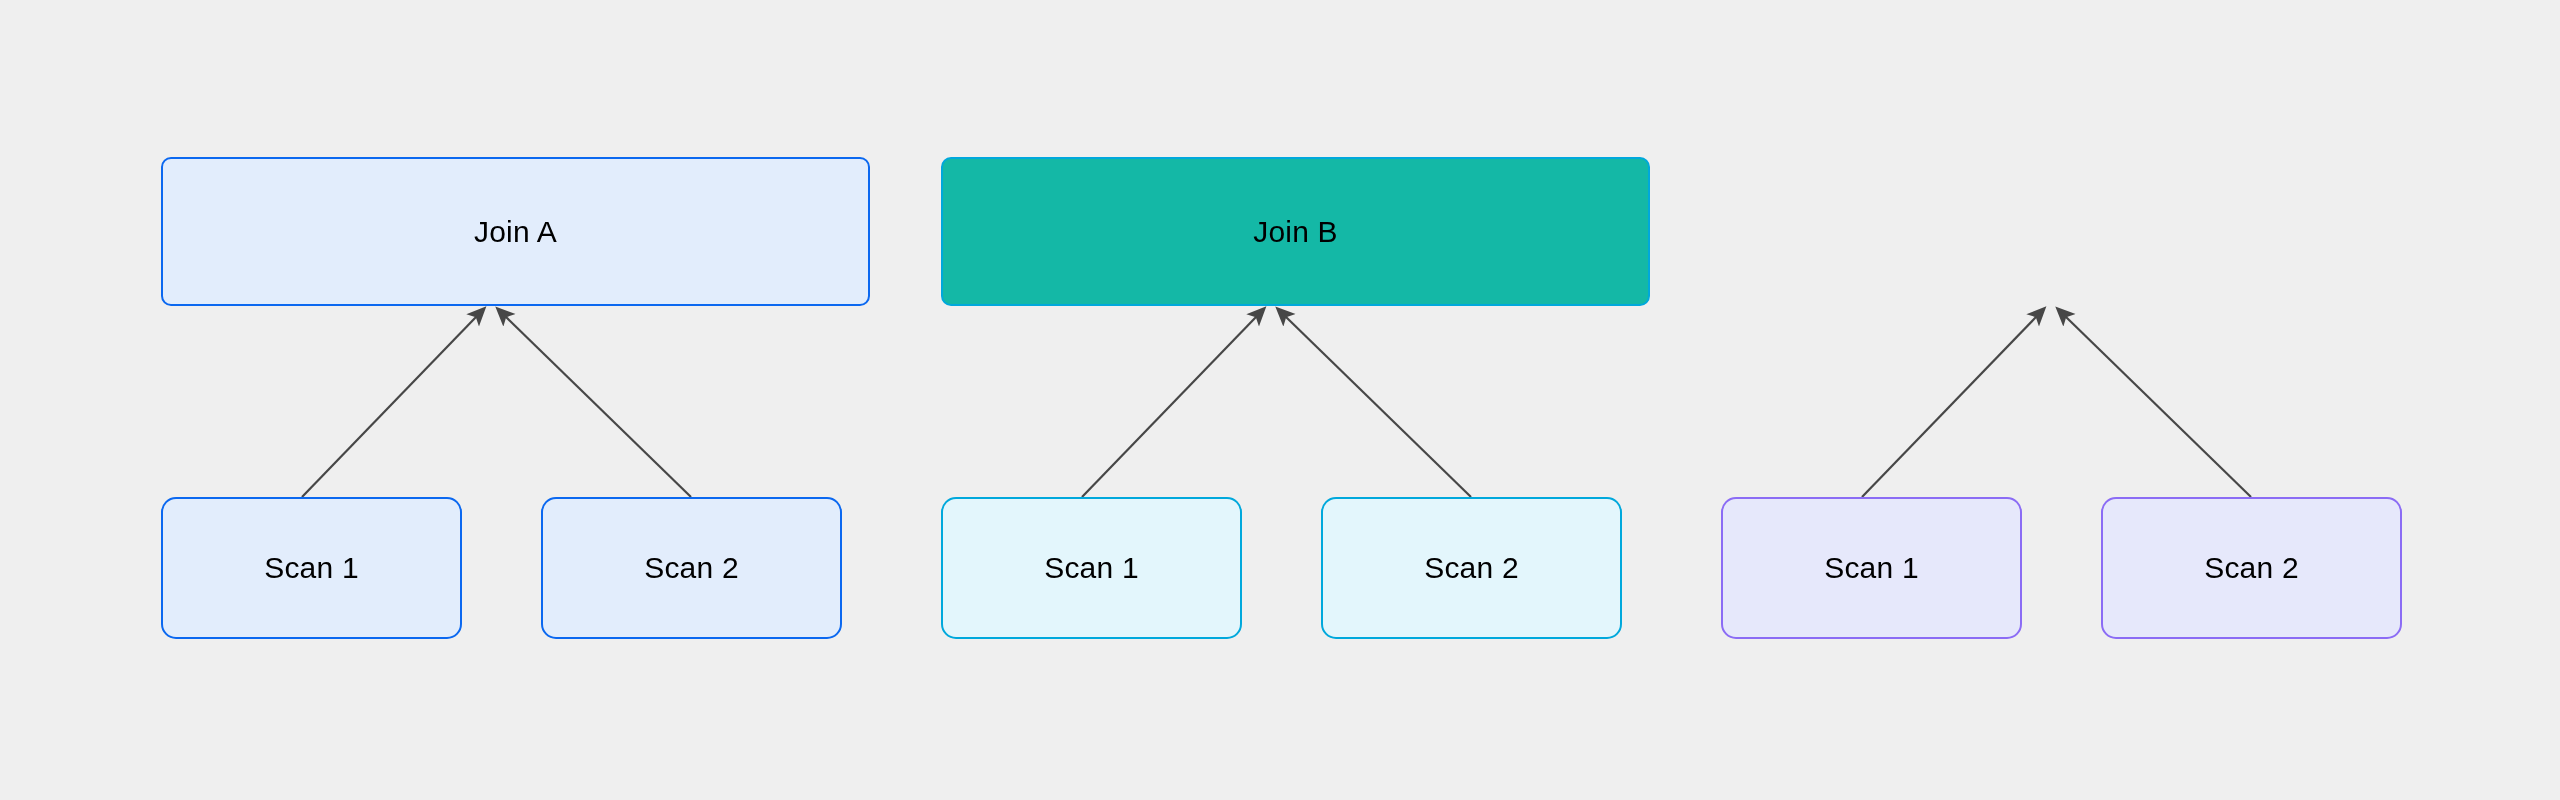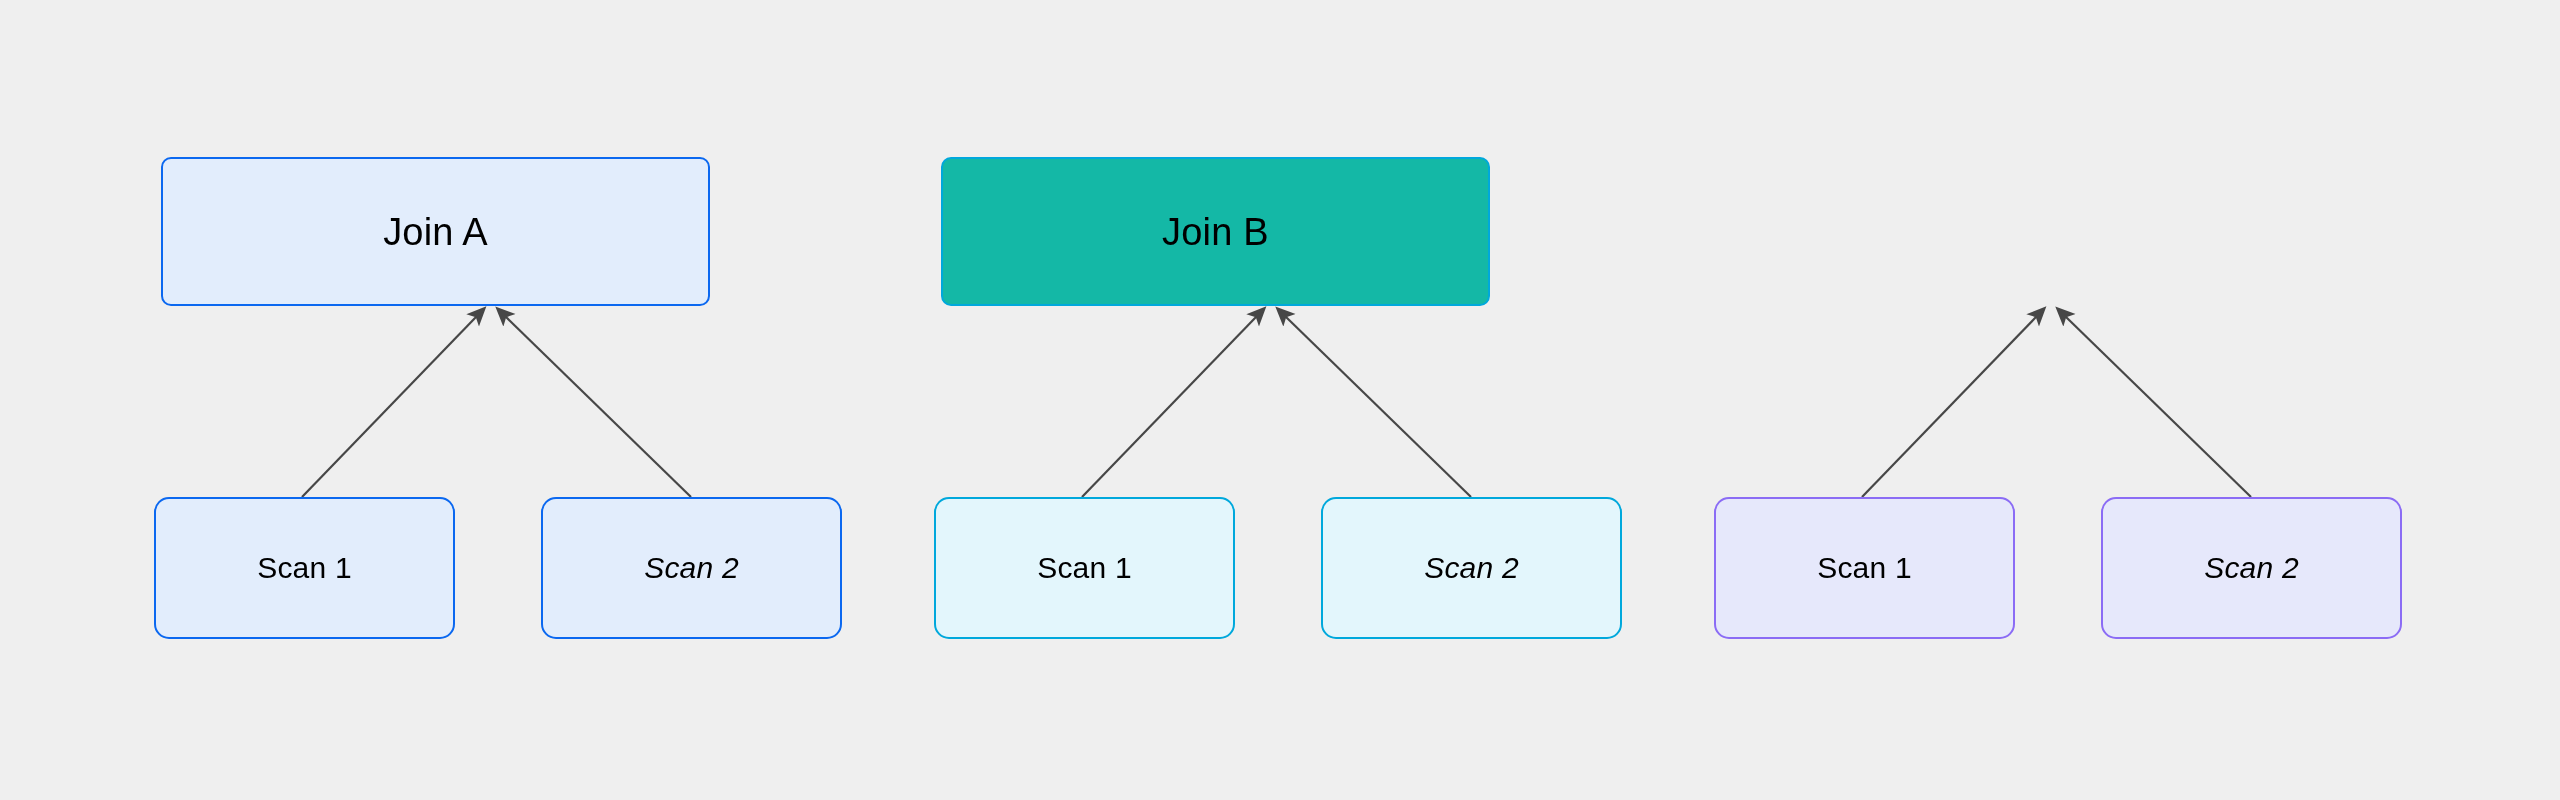--- a/index.html
+++ b/index.html
@@ -46,39 +46,39 @@
     display: flex;
     align-items: center;
     justify-content: center;
     color: #000000;
     letter-spacing: 0.2px;
   }
 
   .join-node {
     left: 10px;
     top: 157px;
-    width: 549px;
+    width: 709px;
     height: 149px;
     border-width: 2px;
     border-style: solid;
     border-radius: 10px;
-    font-size: 38px;
+    font-size: 30px;
   }
 
   .scan-node {
     top: 497px;
     width: 301px;
     height: 142px;
     border-width: 2px;
     border-style: solid;
     border-radius: 15px;
     font-size: 30px;
   }
-  .scan-left  { left: 3px; }
-  .scan-right { left: 390px; font-style: italic; }
+  .scan-left  { left: 10px; }
+  .scan-right { left: 390px; }
 
   .node-label {
     display: block;
     line-height: 1;
   }
 </style>
 </head>
 <body>
 
 <div id="canvas">

